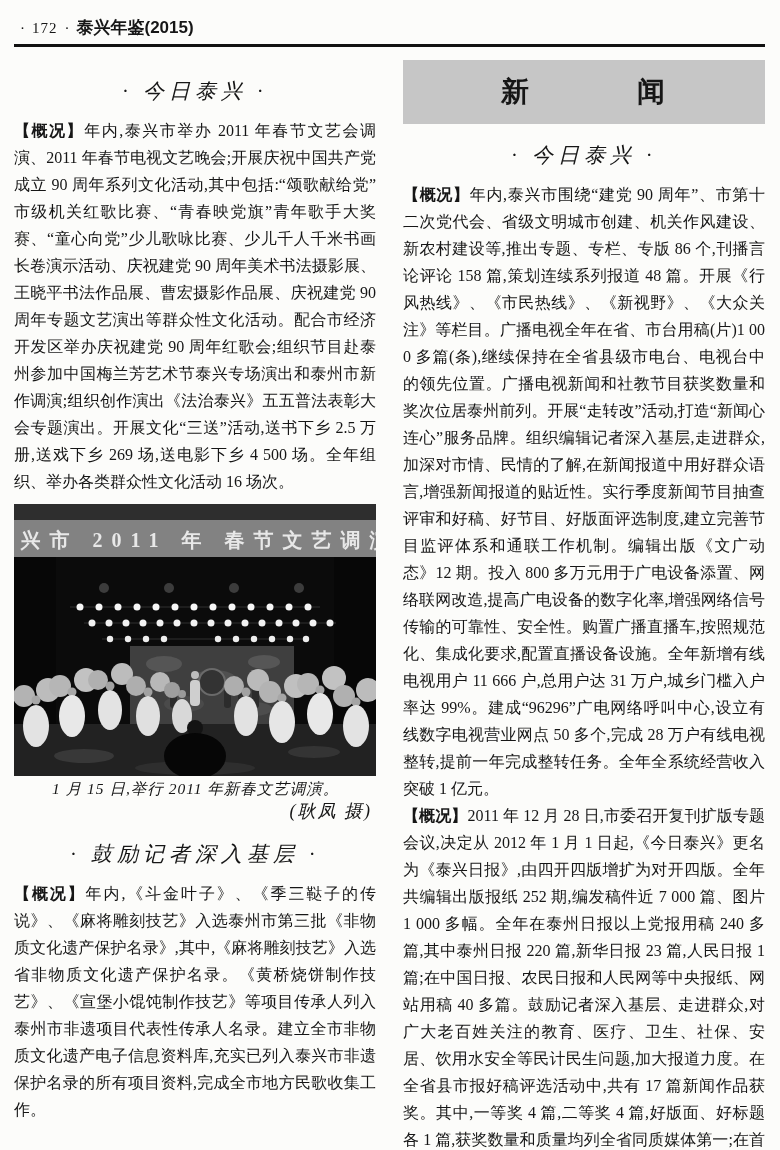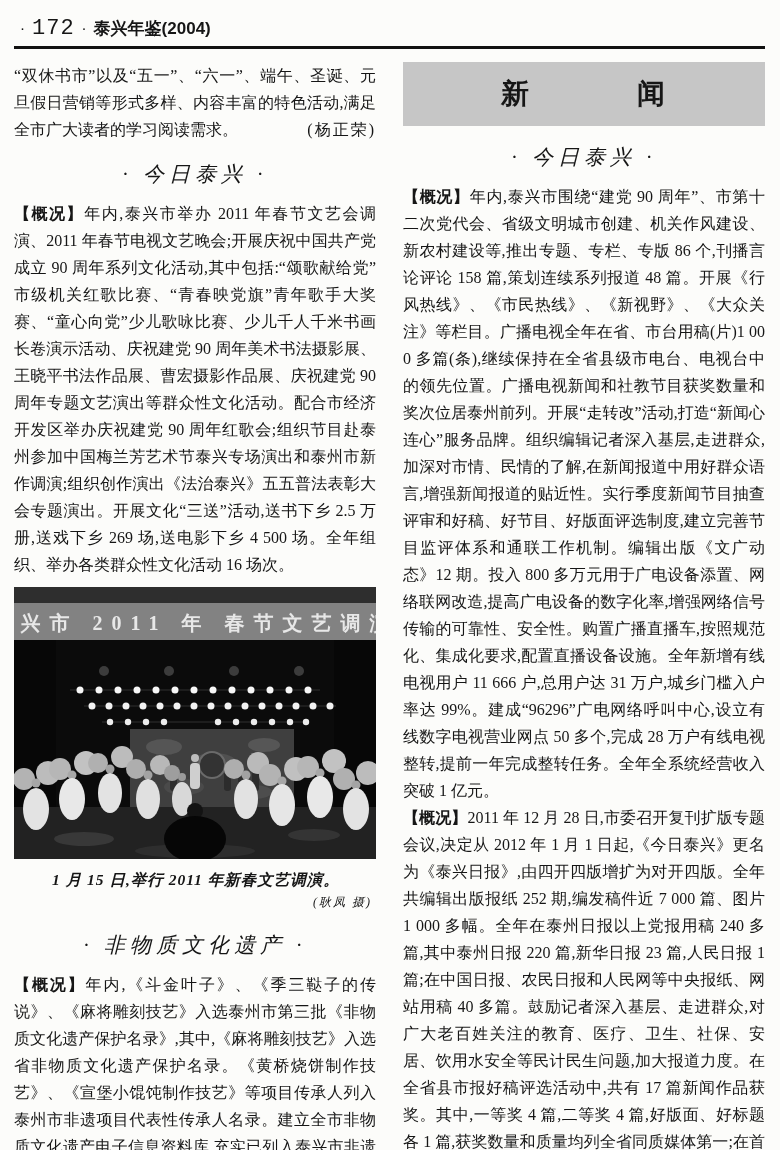--- a/index.html
+++ b/index.html
@@ -8,70 +8,66 @@
     background:#fcfcfa;
     color:#161616;
     font-family:"Liberation Serif","DejaVu Serif",serif;
     overflow:hidden;
   }
   .page{padding:16px 15px 0 14px;}
 
   
   .header-row{display:flex;align-items:baseline;gap:7px;font-size:17px;padding-left:6px;}
   .hdr-dot{font-size:15px;}
-  .page-number{font-size:22px;letter-spacing:1px;font-family:Liberation Mono, monospace;}
+  .page-number{font-size:15px;letter-spacing:1px;}
   .book-title{font-family:"Liberation Sans","DejaVu Sans",sans-serif;font-weight:bold;font-size:17px;}
   .header-rule{height:3px;background:#111;margin-top:5px;}
 
   
   .cols{display:flex;gap:27px;margin-top:13px;}
   .col{width:362px;flex:0 0 362px;}
 
   p.body-text{font-size:16px;line-height:27px;text-align:justify;margin:0;word-break:break-all;}
   .ov-label{font-family:"Liberation Sans","DejaVu Sans",sans-serif;font-weight:bold;}
   .attribution{float:right;letter-spacing:2px;}
 
   .sec-heading{
     text-align:center;font-size:21px;font-style:italic;font-weight:normal;
     letter-spacing:5px;margin:17px 0 12px;white-space:nowrap;
   }
 
   
   .photo-wrap{margin-top:9px;line-height:0;}
-  .caption{font-size:15.5px;line-height:23px;font-style:italic;padding-left:38px;margin-top:9px;letter-spacing:1px;font-weight:bold;}
-  .credit{font-size:12px;line-height:23px;font-style:italic;text-align:right;padding-right:4px;letter-spacing:2px;}
+  .caption{font-size:15.5px;line-height:23px;font-style:italic;padding-left:38px;margin-top:1px;letter-spacing:1px;}
+  .credit{font-size:18px;line-height:23px;font-style:italic;text-align:right;padding-right:4px;letter-spacing:2px;}
 
   
   .news-box{
     background:#c6c6c6;height:64px;
     display:flex;align-items:center;justify-content:center;gap:106px;
     font-size:28px;font-weight:bold;letter-spacing:2px;
   }
 </style>
 </head>
 <body>
 
 <div class="page">
 
   <div class="header-row">
     <span class="hdr-dot">·</span>
     <span class="page-number">172</span>
     <span class="hdr-dot">·</span>
-    <span class="book-title">泰兴年鉴(2004)</span>
+    <span class="book-title">泰兴年鉴(2015)</span>
   </div>
   <div class="header-rule"></div>
 
   <div class="cols">
 
     <div class="col">
 
-      <p class="body-text">
-        <span>“双休书市”以及“五一”、“六一”、端午、圣诞、元旦假日营销等形式多样、内容丰富的特色活动,满足全市广大读者的学习阅读需求。</span>
-        <span class="attribution">(杨正荣)</span>
-      </p>
 
       <div class="sec-heading">· 今日泰兴 ·</div>
 
       <p class="body-text">
         <span class="ov-label">【概况】</span><span>年内,泰兴市举办 2011 年春节文艺会调演、2011 年春节电视文艺晚会;开展庆祝中国共产党成立 90 周年系列文化活动,其中包括:“颂歌献给党”市级机关红歌比赛、“青春映党旗”青年歌手大奖赛、“童心向党”少儿歌咏比赛、少儿千人千米书画长卷演示活动、庆祝建党 90 周年美术书法摄影展、王晓平书法作品展、曹宏摄影作品展、庆祝建党 90 周年专题文艺演出等群众性文化活动。配合市经济开发区举办庆祝建党 90 周年红歌会;组织节目赴泰州参加中国梅兰芳艺术节泰兴专场演出和泰州市新作调演;组织创作演出《法治泰兴》五五普法表彰大会专题演出。开展文化“三送”活动,送书下乡 2.5 万册,送戏下乡 269 场,送电影下乡 4 500 场。全年组织、举办各类群众性文化活动 16 场次。</span>
       </p>
 
       <div class="photo-wrap">
         <svg width="362" height="272" viewBox="0 0 362 272">
           <rect width="362" height="272" fill="#101010"></rect>
@@ -214,21 +210,21 @@
           </g>
 
           <circle cx="181" cy="224" r="8" fill="#131313"></circle>
           <ellipse cx="181" cy="252" rx="31" ry="23" fill="#060606"></ellipse>
         </svg>
       </div>
 
       <div class="caption">1 月 15 日,举行 2011 年新春文艺调演。</div>
       <div class="credit">(耿凤 摄)</div>
 
-      <div class="sec-heading">· 非物质文化遗产 ·</div>
+      <div class="sec-heading">· 鼓励记者深入基层 ·</div>
 
       <p class="body-text">
         <span class="ov-label">【概况】</span><span>年内,《斗金叶子》、《季三鞑子的传说》、《麻将雕刻技艺》入选泰州市第三批《非物质文化遗产保护名录》,其中,《麻将雕刻技艺》入选省非物质文化遗产保护名录。《黄桥烧饼制作技艺》、《宣堡小馄饨制作技艺》等项目传承人列入泰州市非遗项目代表性传承人名录。建立全市非物质文化遗产电子信息资料库,充实已列入泰兴市非遗保护名录的所有项目资料,完成全市地方民歌收集工作。</span>
       </p>
 
     </div>
 
     <div class="col">
 
       <div class="news-box">

